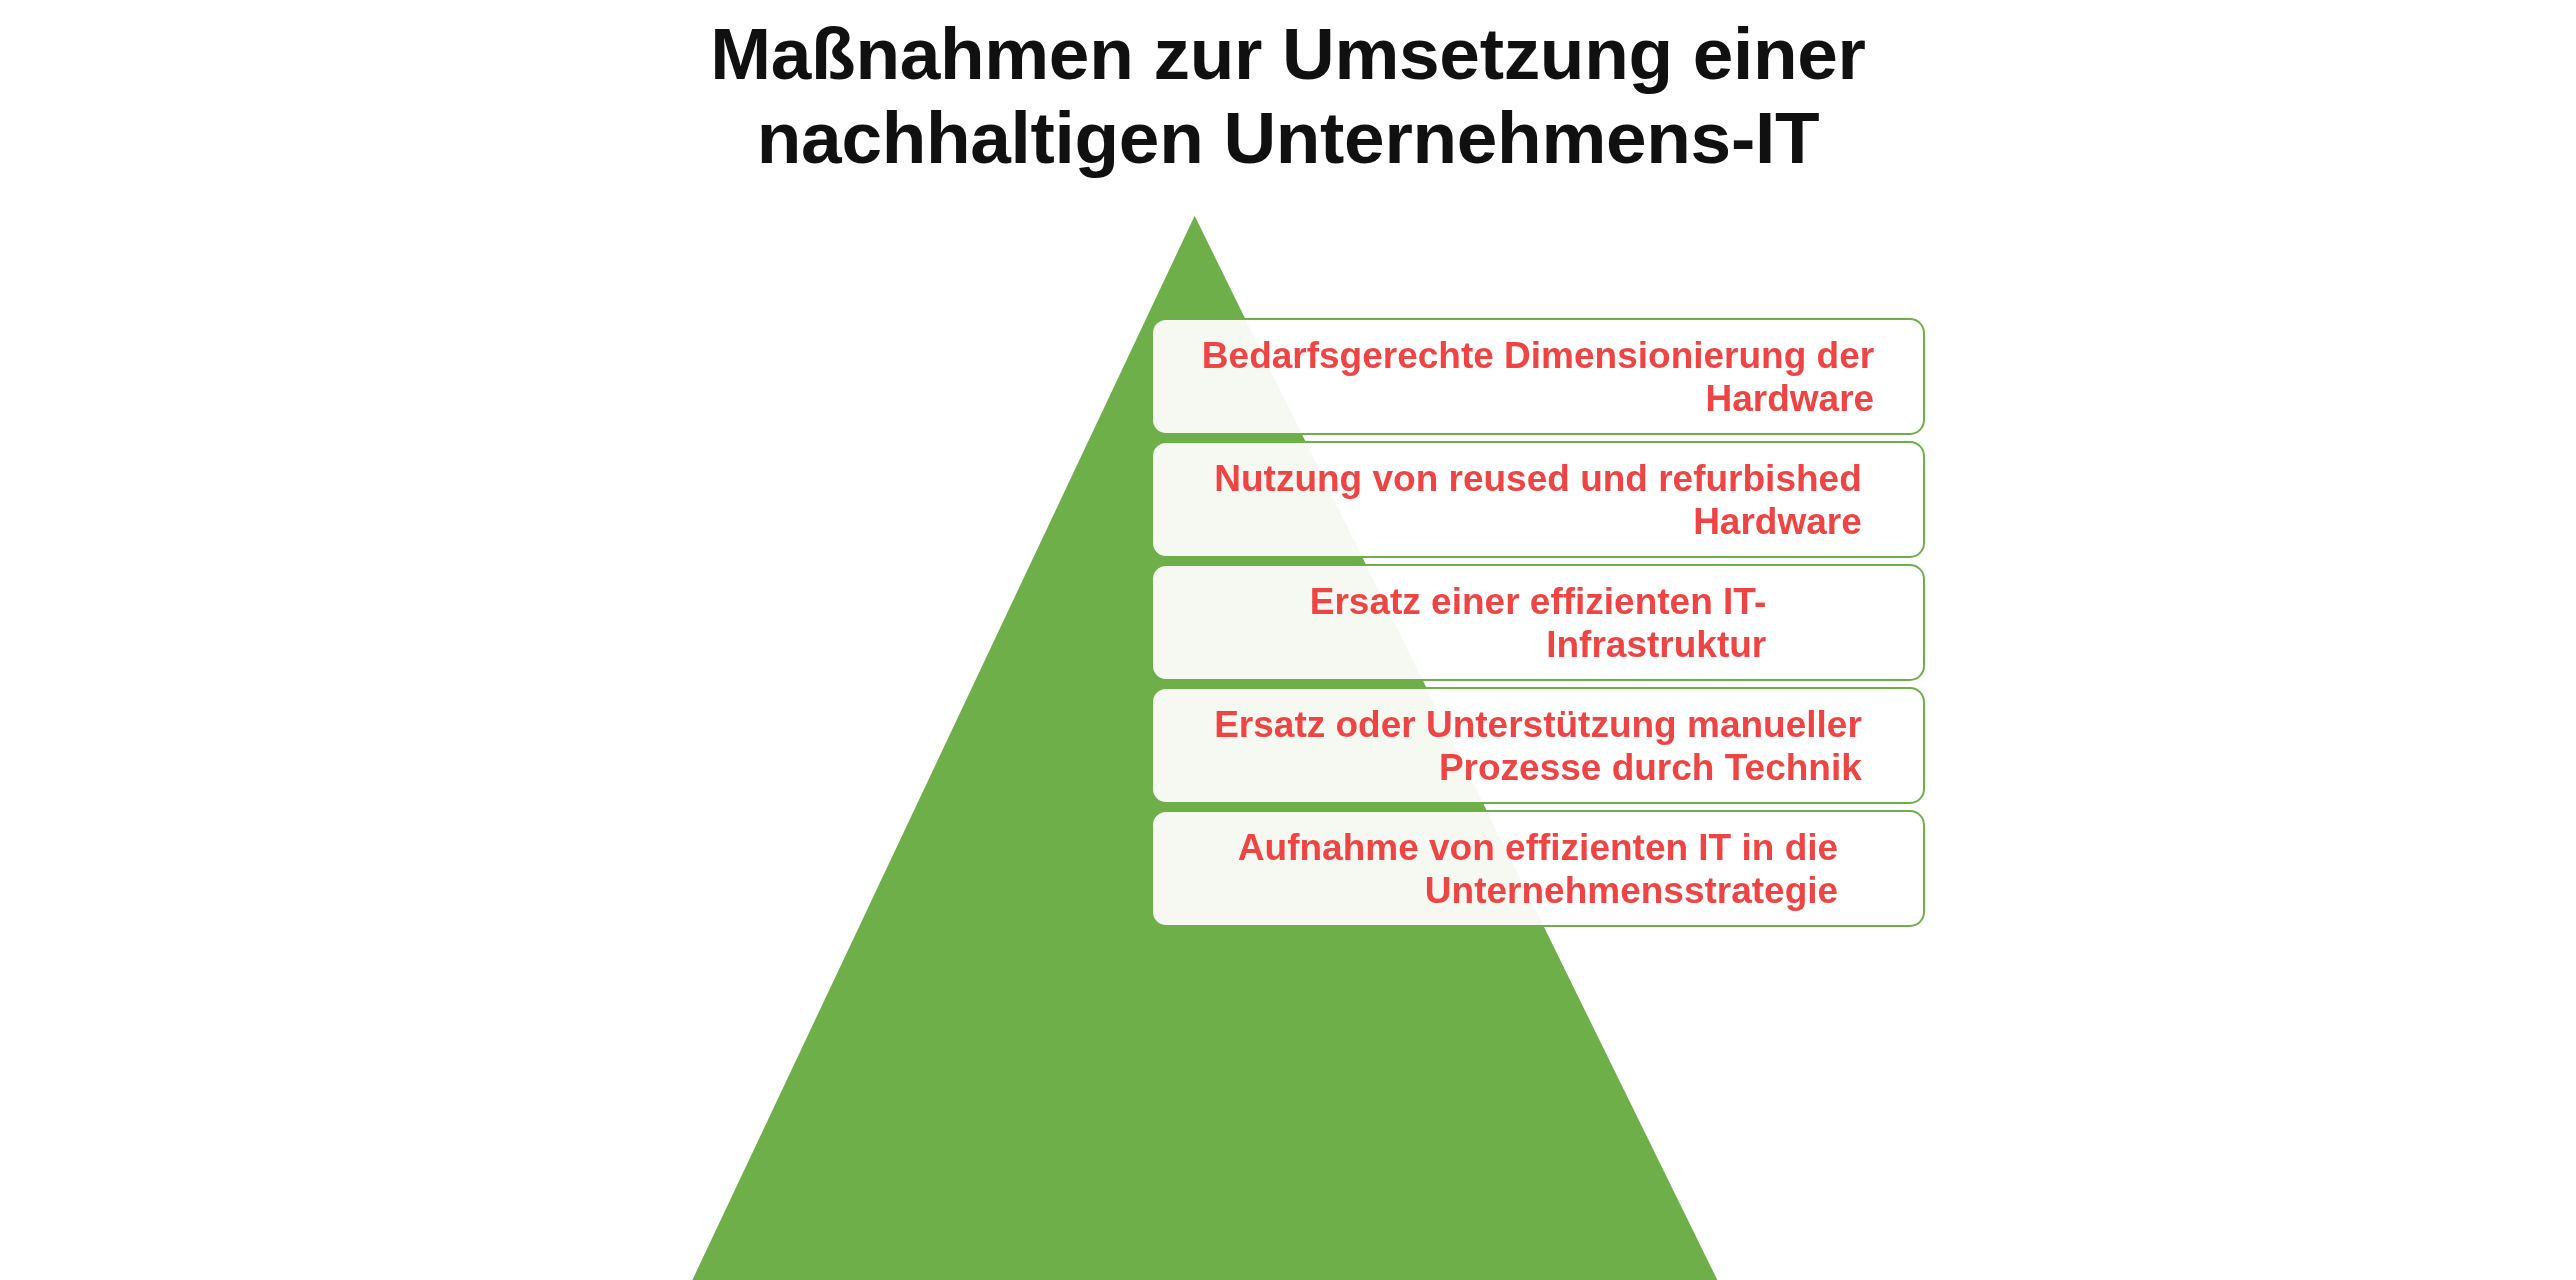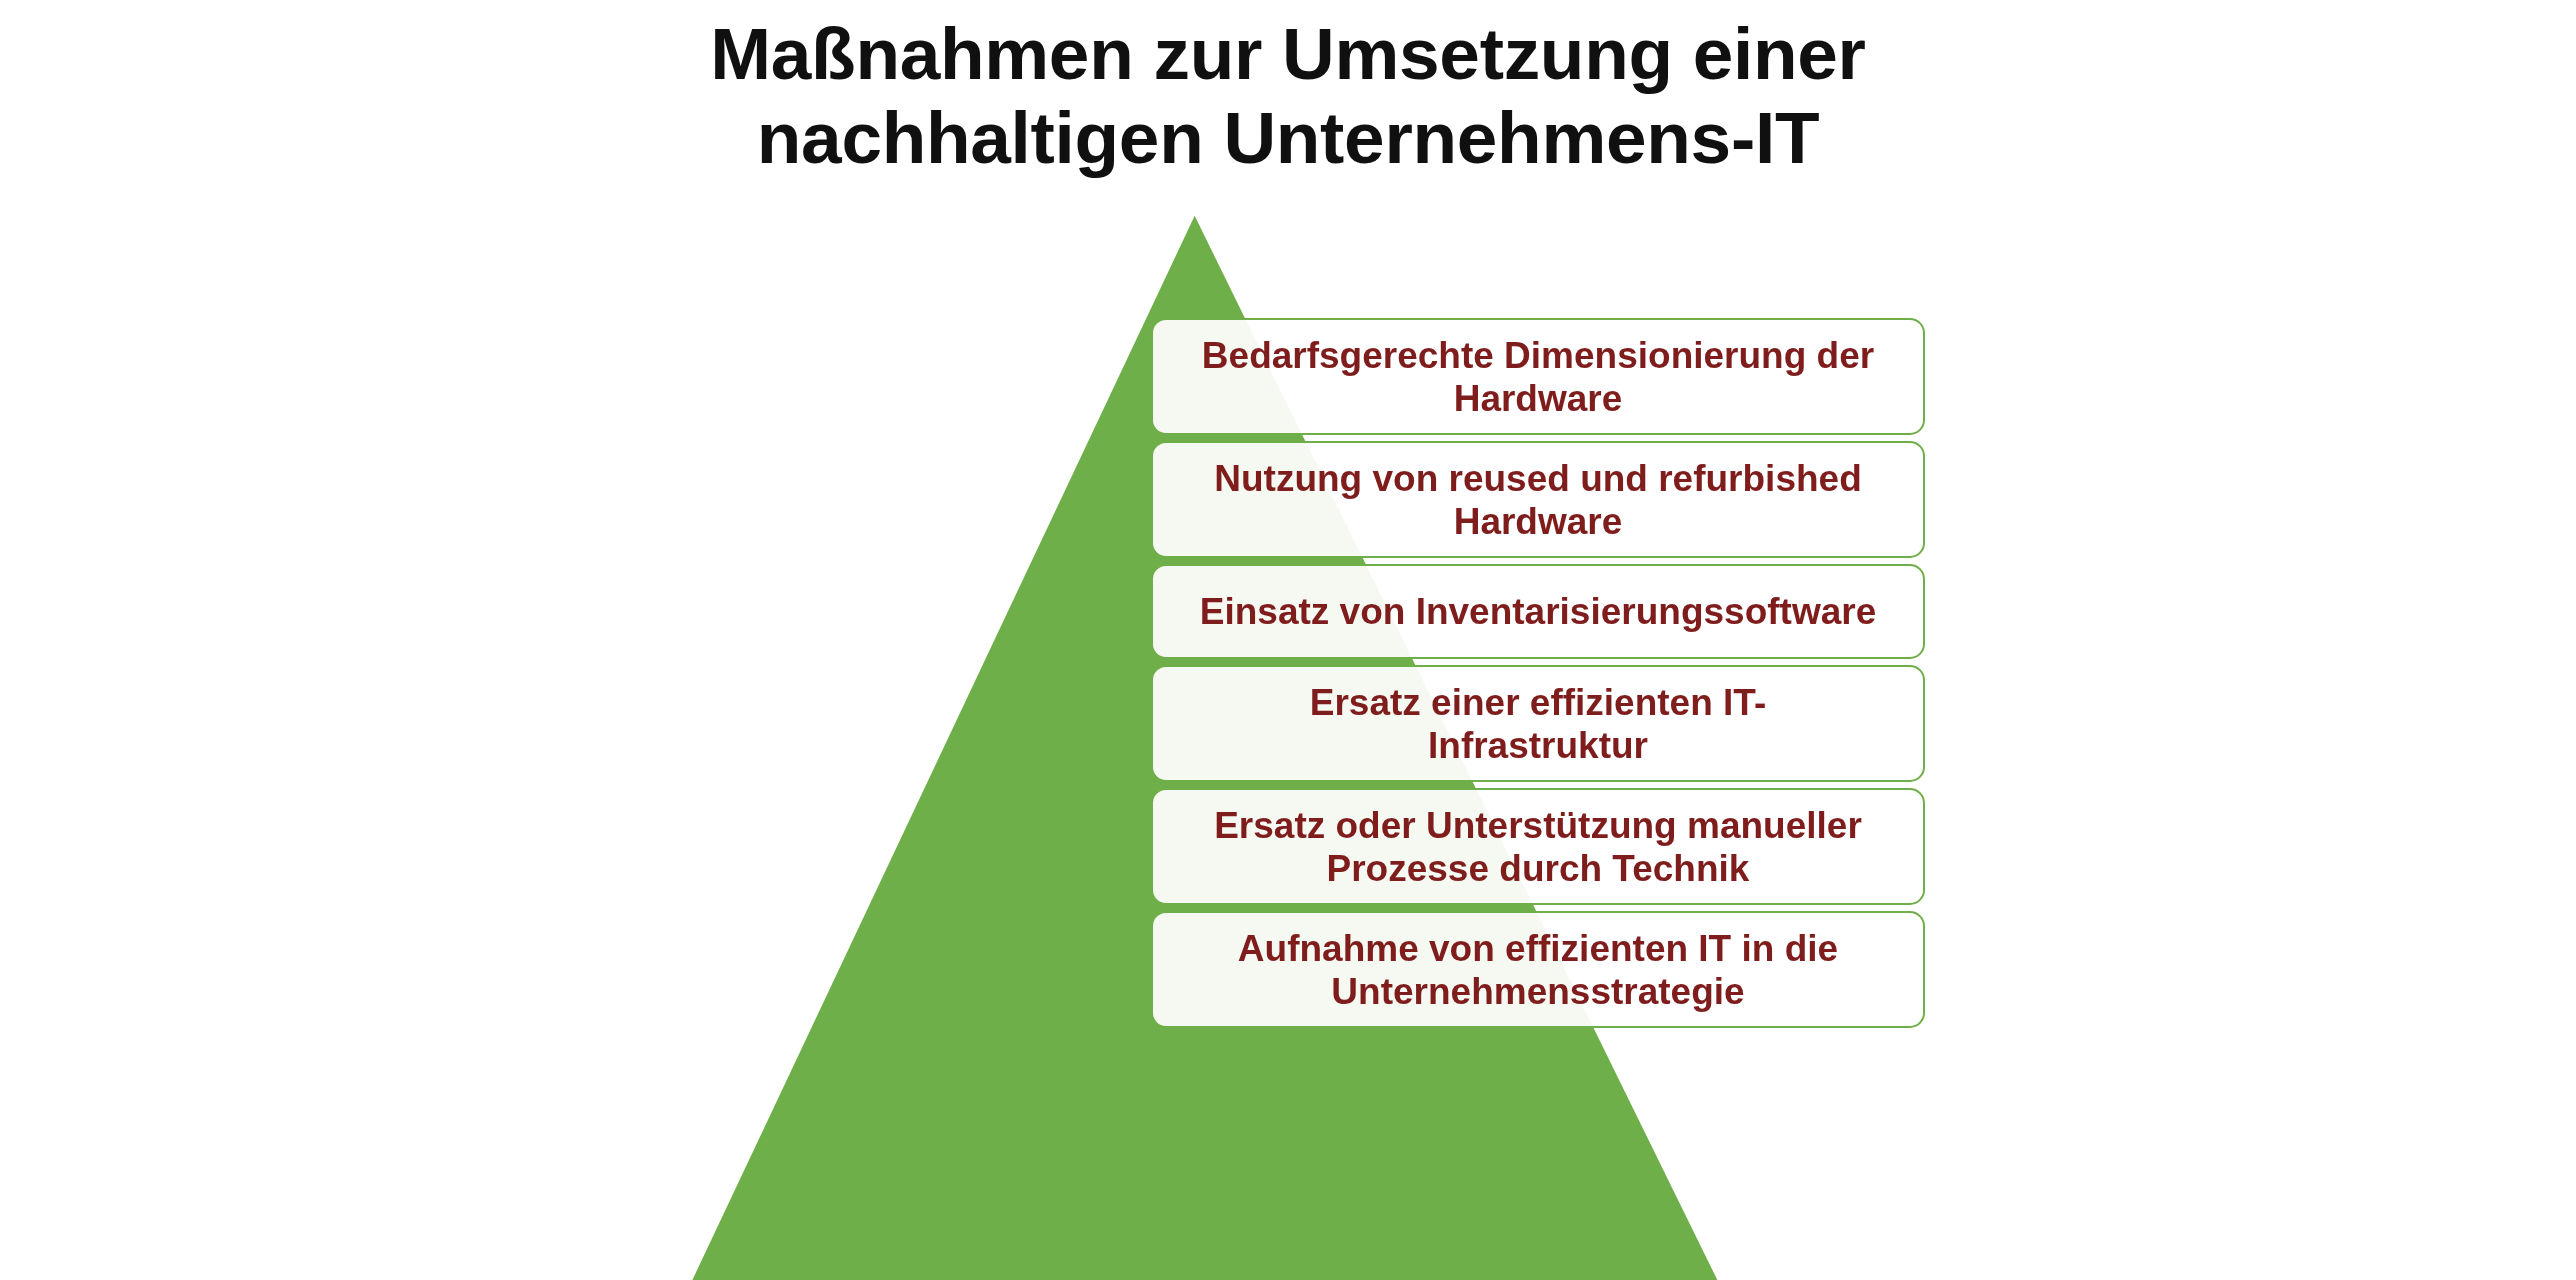--- a/index.html
+++ b/index.html
@@ -68,22 +68,22 @@
     background: rgba(255,255,255,0.93);
     overflow: hidden;
   }
 
   .row-label {
     position: relative;
     z-index: 2;
     font-size: 37px;
     line-height: 43px;
     font-weight: bold;
-    color: #7f1d1d;
-    text-align: center;
+    color: #ef4444;
+    text-align: right;
     padding: 0 17.6px;
     white-space: pre-line;
   }
 
   .h2 { height: 117px; }
   .h1 { height: 95px; }
 </style>
 </head>
 <body>
 
@@ -101,23 +101,20 @@
     <div class="row h2">
       <span class="row-label">Bedarfsgerechte Dimensionierung der
 Hardware</span>
     </div>
 
     <div class="row h2">
       <span class="row-label">Nutzung von reused und refurbished
 Hardware</span>
     </div>
 
-    <div class="row h1">
-      <span class="row-label">Einsatz von Inventarisierungssoftware</span>
-    </div>
 
     <div class="row h2">
       <span class="row-label">Ersatz einer effizienten IT-
 Infrastruktur</span>
     </div>
 
 
     <div class="row h2">
       <span class="row-label">Ersatz oder Unterstützung manueller
 Prozesse durch Technik</span>

